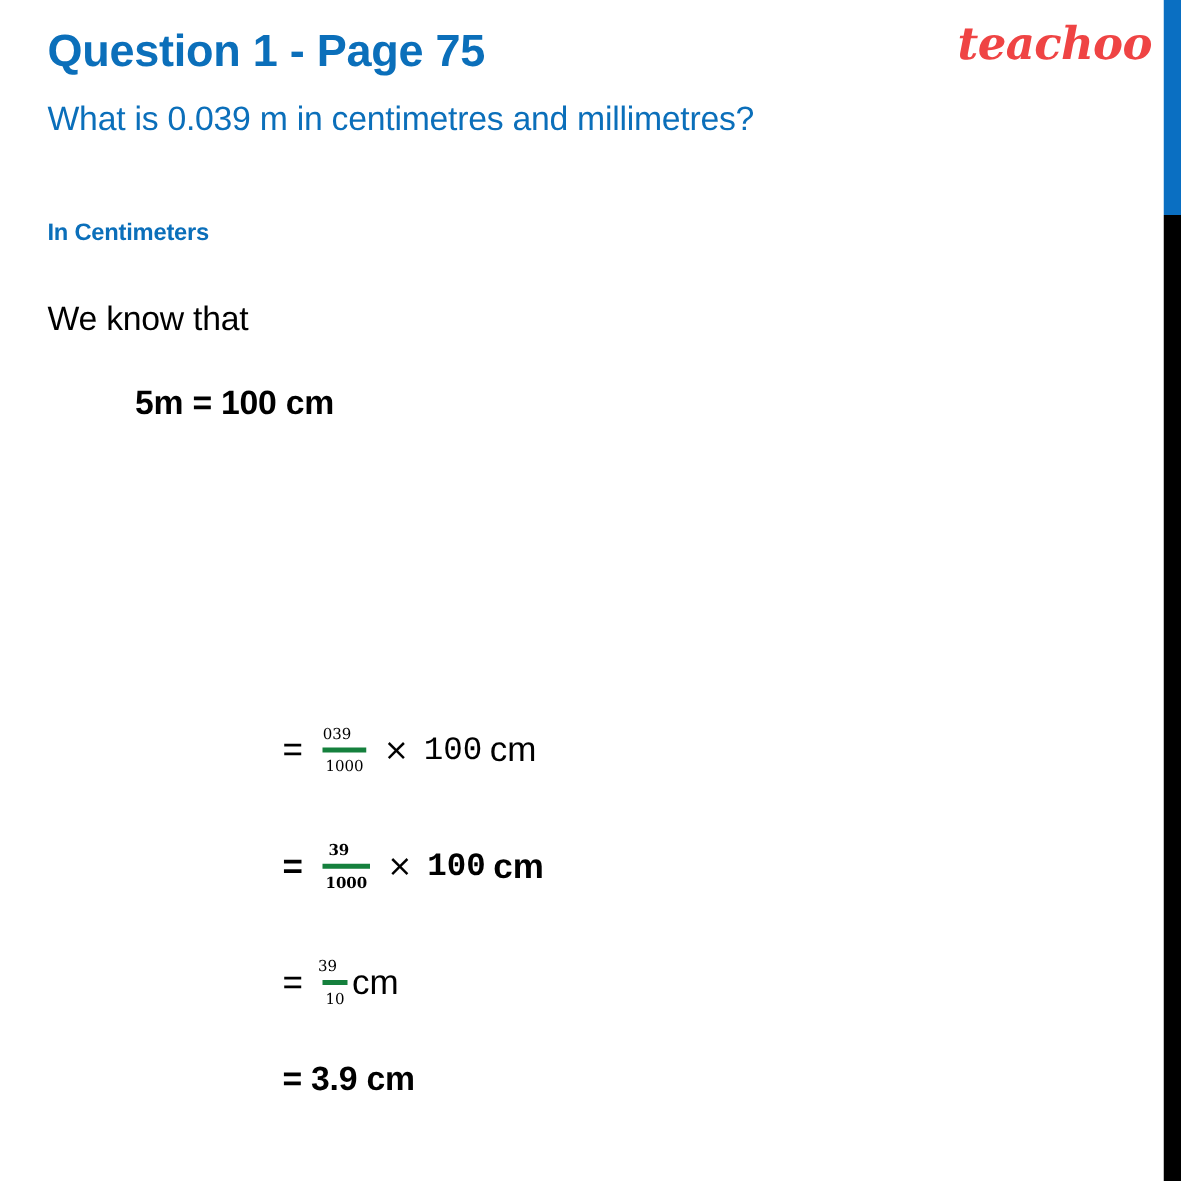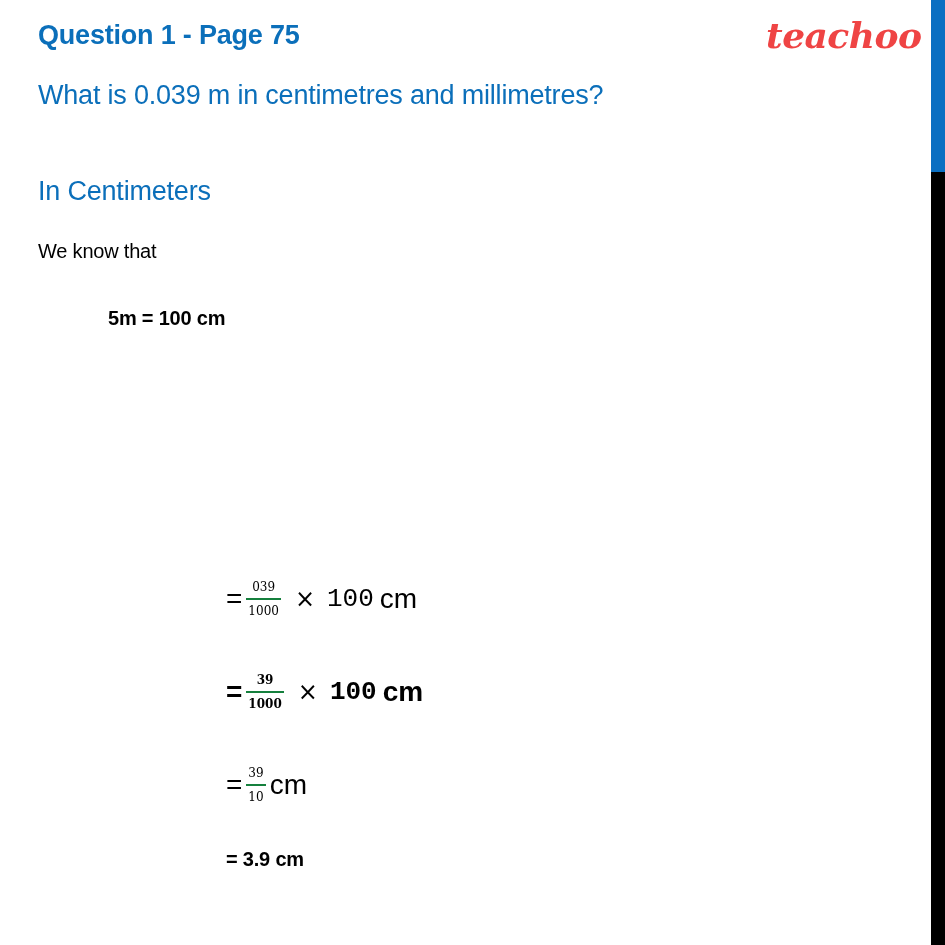--- a/index.html
+++ b/index.html
@@ -35,63 +35,64 @@
       left: 931px;
       top: 172px;
       width: 14px;
       height: 773px;
       background: #000000;
     }
     .abs { position: absolute; white-space: nowrap; }
     .blue { color: #0b6fba; }
     .title {
       left: 38px; top: 20px;
-      font-size: 27px;
+      font-size: 36px;
       font-weight: bold;
       letter-spacing: -0.2px;
     }
     .question {
       left: 38px; top: 80px;
       font-size: 27px;
       letter-spacing: -0.2px;
     }
     .logo {
       left: 766px; top: 14px;
       font-family: "DejaVu Serif", serif;
       font-size: 36px;
       font-weight: bold;
       font-style: italic;
       letter-spacing: -0.5px;
       color: #ef4444;
     }
     .section {
       left: 38px; top: 176px;
-      font-size: 27px;
-      font-weight: normal;
+      font-size: 19px;
+      font-weight: bold;
       letter-spacing: -0.2px;
     }
     .body-text {
-      font-size: 20px;
+      font-size: 27px;
       letter-spacing: -0.2px;
     }
     .bold { font-weight: bold; }
     .frac {
       display: inline-flex;
       flex-direction: column;
       align-items: center;
       vertical-align: middle;
       font-family: "DejaVu Serif", serif;
       font-size: 12px;
       line-height: 18px;
       margin: 0 4px;
     }
     .frac .num { padding: 0 2px 2px 2px; }
     .frac .den {
-      border-top: 2px solid #15803d;
+      border-top: 4px solid #15803d;
       padding: 2px 2px 0 2px;
+      margin-left: 12px;
     }
     .frac.bold-frac { font-weight: bold; }
     .row {
       position: absolute;
       display: flex;
       align-items: center;
       white-space: nowrap;
       font-size: 28px;
     }
     .times {

